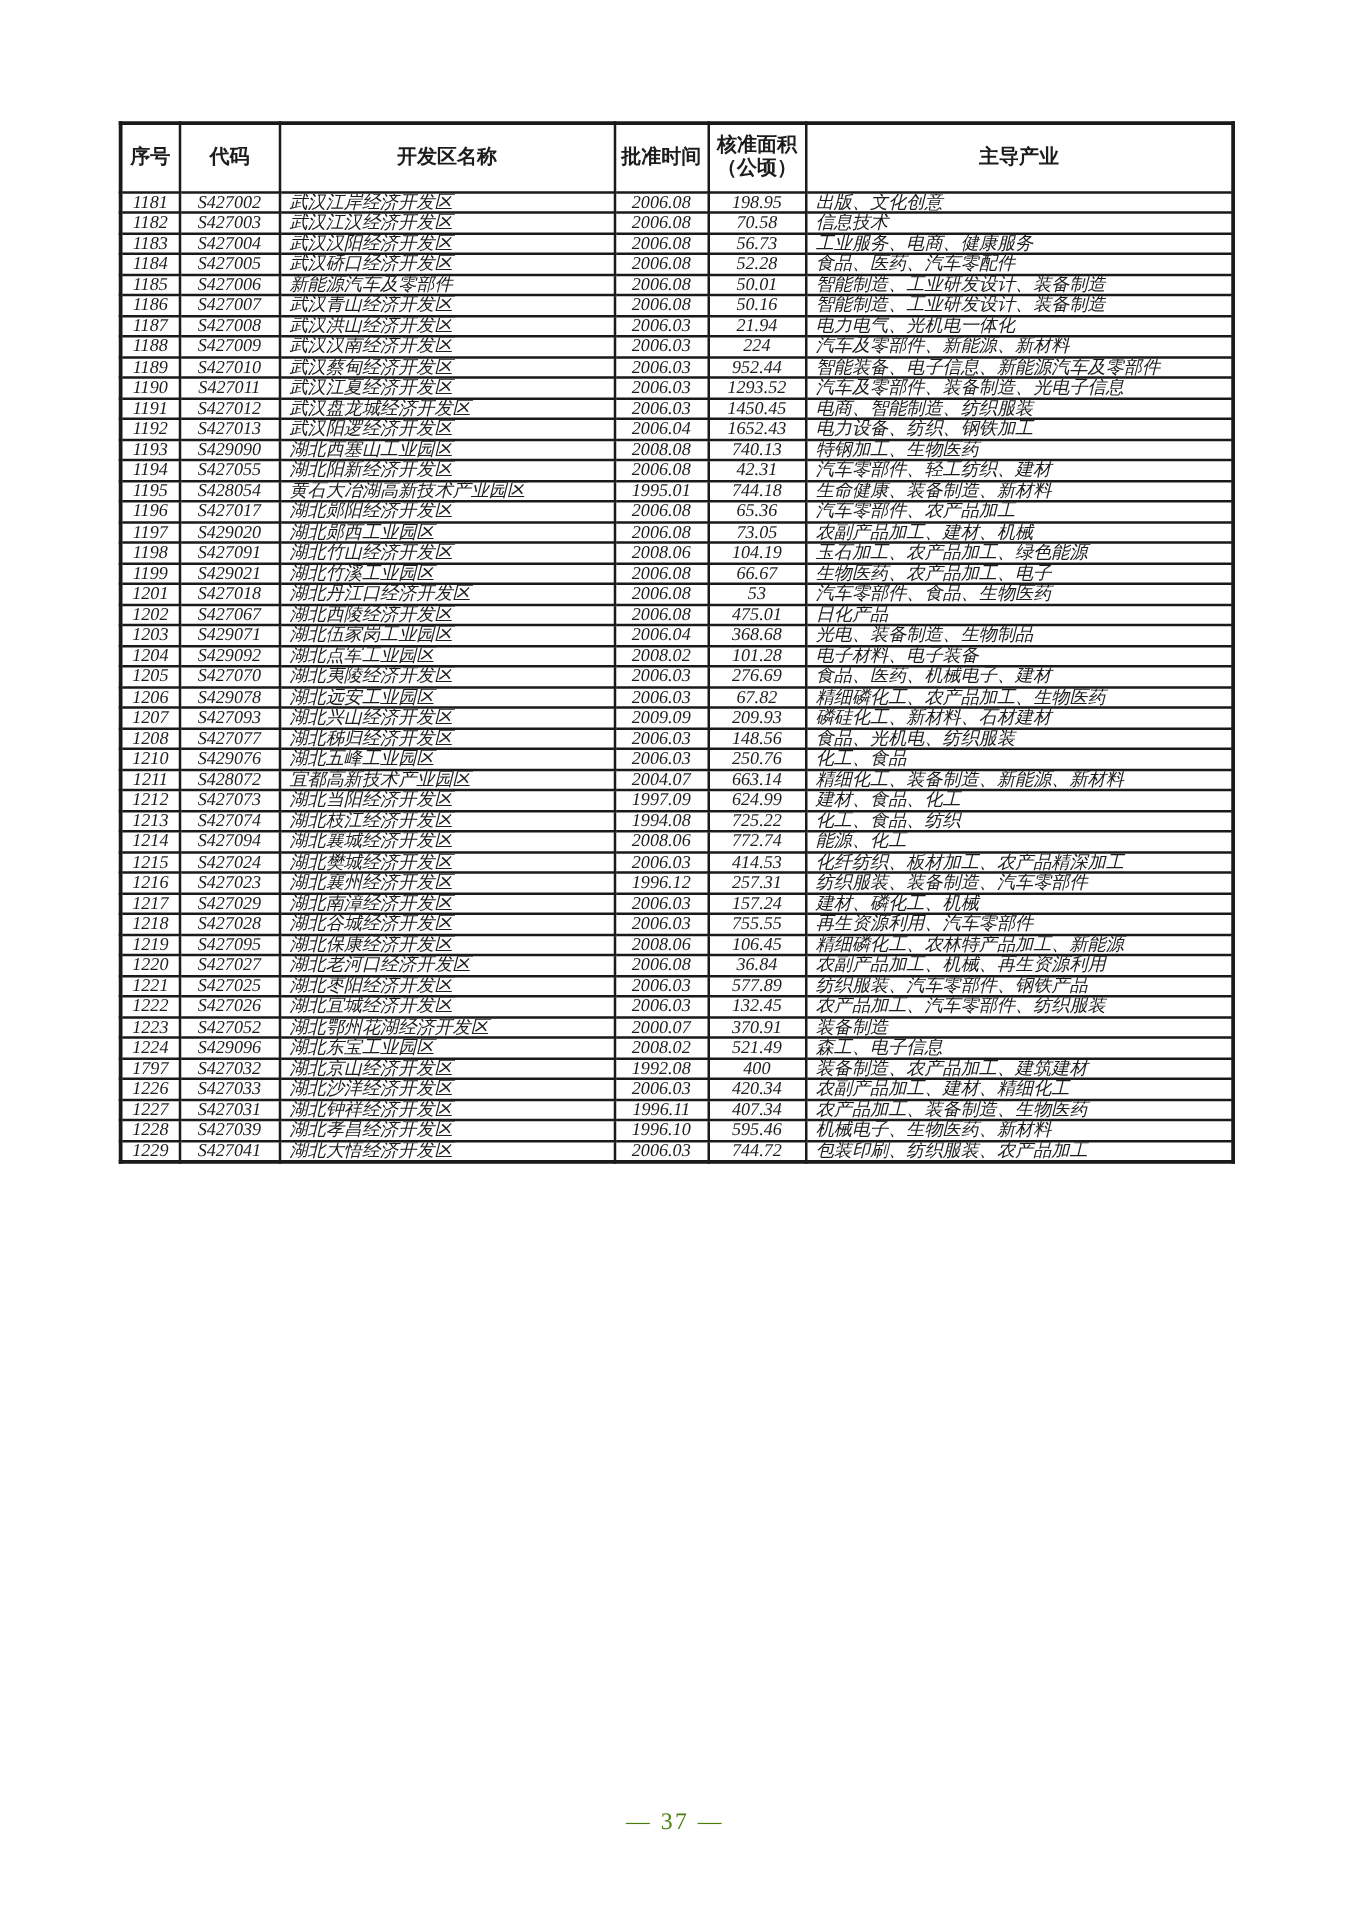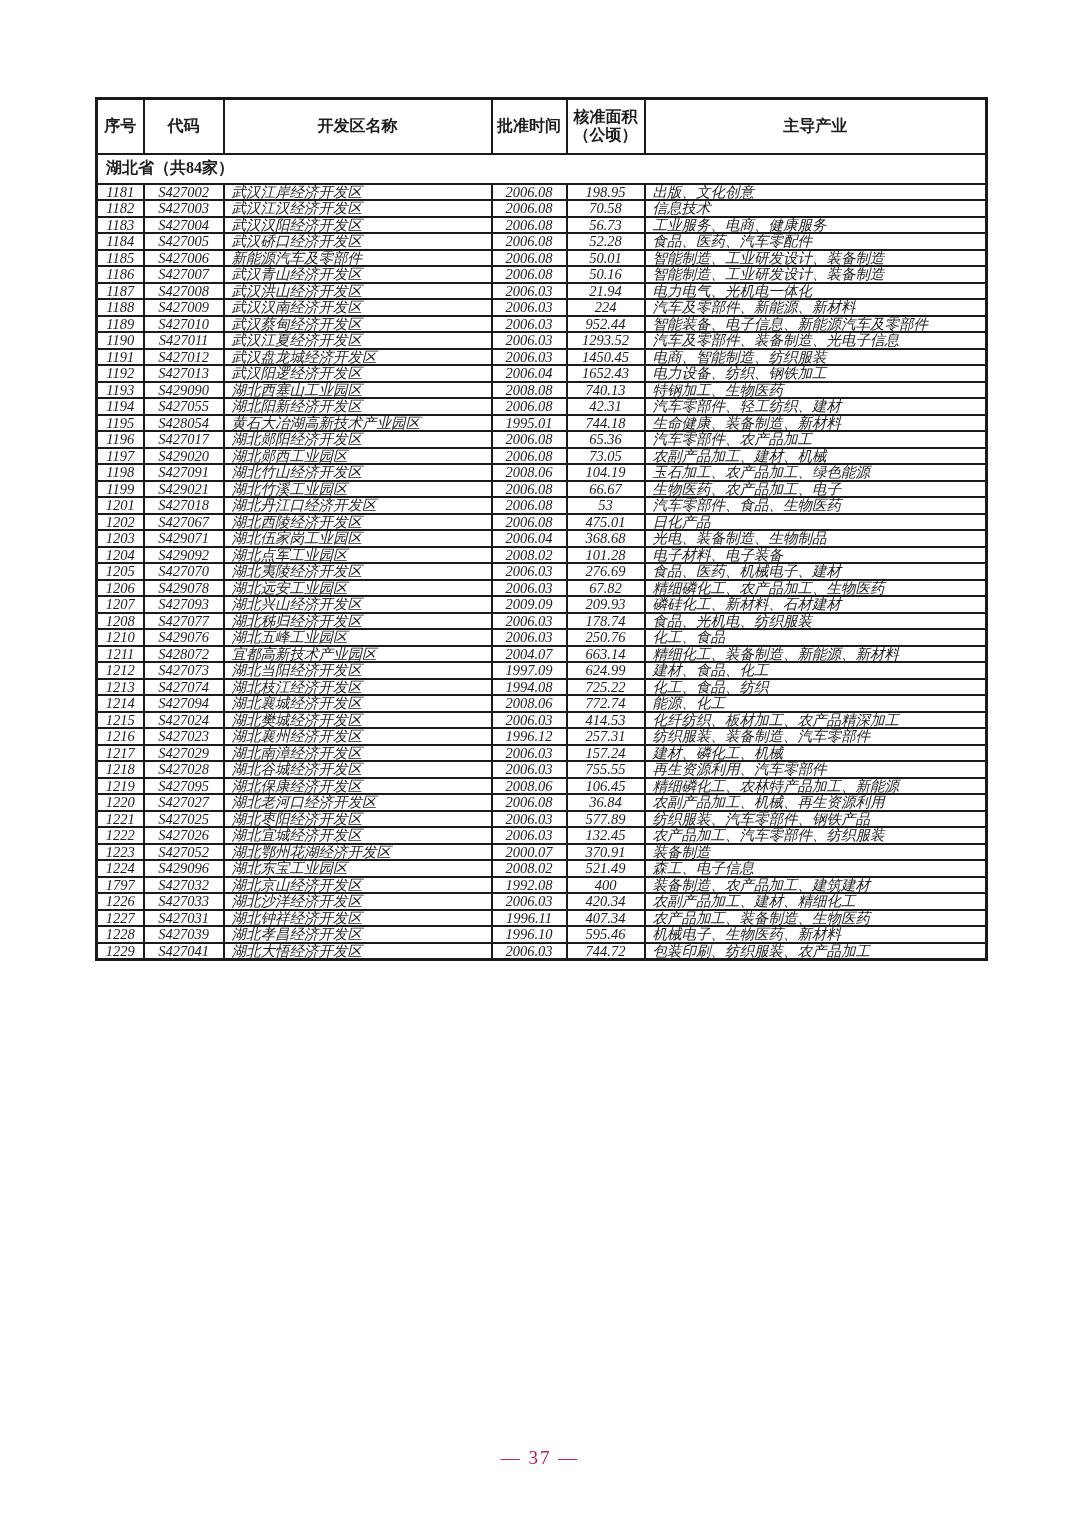--- a/index.html
+++ b/index.html
@@ -70,21 +70,21 @@
     text-align: left;
     padding: 0 4px 0 7px;
   }
   .footer {
     position: absolute;
     left: 0;
     top: 1447px;
     width: 1080px;
     text-align: center;
     font-size: 19px;
-    color: #be185d;
+    color: #4d7c0f;
     letter-spacing: 2px;
   }
 </style>
 </head>
 <body>
 
 <div class="page">
 
   <table class="zone-table">
     <colgroup>
@@ -102,23 +102,20 @@
         <th>开发区名称</th>
         <th>批准时间</th>
         <th>
           <div>核准面积</div>
           <div>（公顷）</div>
         </th>
         <th>主导产业</th>
       </tr>
     </thead>
     <tbody>
-      <tr class="section-row">
-        <td colspan="6">湖北省（共84家）</td>
-      </tr>
     <tr class="data-row">
           <td class="center">1181</td>
           <td class="center">S427002</td>
           <td class="left">武汉江岸经济开发区</td>
           <td class="center">2006.08</td>
           <td class="center">198.95</td>
           <td class="left">出版、文化创意</td>
         </tr>
         <tr class="data-row">
           <td class="center">1182</td>
@@ -318,21 +315,21 @@
           <td class="left">湖北兴山经济开发区</td>
           <td class="center">2009.09</td>
           <td class="center">209.93</td>
           <td class="left">磷硅化工、新材料、石材建材</td>
         </tr>
         <tr class="data-row">
           <td class="center">1208</td>
           <td class="center">S427077</td>
           <td class="left">湖北秭归经济开发区</td>
           <td class="center">2006.03</td>
-          <td class="center">178.74</td>
+          <td class="center">148.56</td>
           <td class="left">食品、光机电、纺织服装</td>
         </tr>
         <tr class="data-row">
           <td class="center">1210</td>
           <td class="center">S429076</td>
           <td class="left">湖北五峰工业园区</td>
           <td class="center">2006.03</td>
           <td class="center">250.76</td>
           <td class="left">化工、食品</td>
         </tr>

